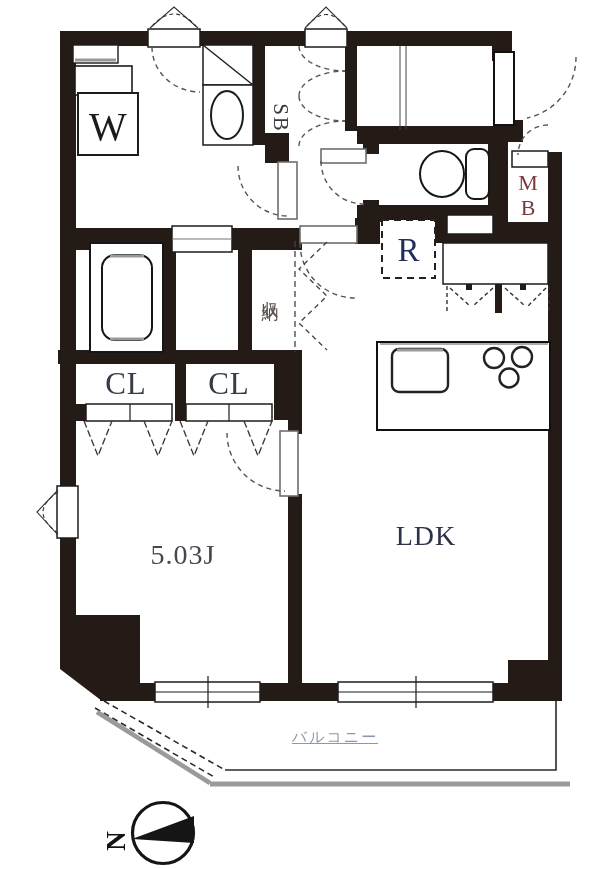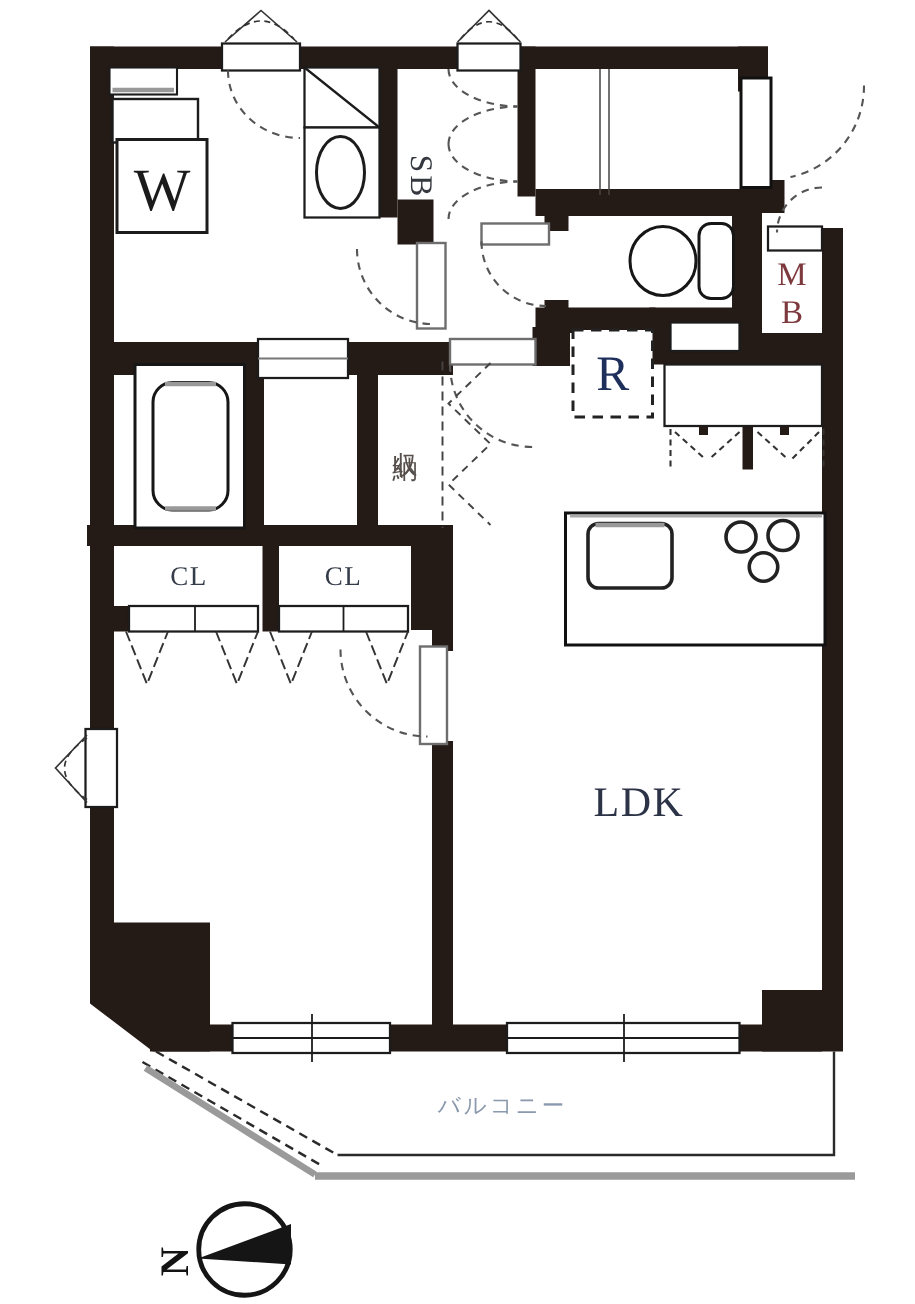--- a/index.html
+++ b/index.html
@@ -6,25 +6,25 @@
   #stage{position:relative;width:610px;height:869px;background:#ffffff;overflow:hidden;
          font-family:"Liberation Serif","DejaVu Serif",serif;}
   #plan-svg{position:absolute;left:0;top:0;}
   .lbl{position:absolute;display:flex;align-items:center;justify-content:center;
        text-align:center;color:#2c3347;white-space:pre;}
   .lbl-w{font-size:40px;color:#1b1b1b;}
   .lbl-sb{font-size:21px;letter-spacing:2px;color:#35393f;transform:rotate(90deg);}
   .lbl-mb{font-size:22px;line-height:25px;color:#7d393d;flex-direction:column;}
   .lbl-r{font-size:33px;color:#1e2f5c;}
   .lbl-storage{font-size:17px;color:#57504c;writing-mode:vertical-rl;letter-spacing:3px;}
-  .lbl-cl{font-size:18px;color:#343b49;letter-spacing:1px;}
+  .lbl-cl{font-size:31px;color:#343b49;letter-spacing:1px;}
   .lbl-room{font-size:28px;color:#45474f;letter-spacing:1px;}
   .lbl-ldk{font-size:28px;line-height:34px;color:#2c3347;flex-direction:row;letter-spacing:1px;gap:29px;}
   .lbl-balcony{font-family:"Liberation Sans","DejaVu Sans",sans-serif;
-               font-size:15px;letter-spacing:2px;color:#8b99ae;}
+               font-size:15px;letter-spacing:2px;color:#8b99ae;text-decoration:underline;}
   .lbl-n{font-size:27px;font-weight:bold;color:#131313;transform:rotate(-90deg);}
 </style>
 </head>
 <body>
 
 <div id="stage">
 
 <svg id="plan-svg" width="610" height="869" viewBox="0 0 610 869">
 
   <g fill="#241a16" stroke="none">
@@ -202,20 +202,21 @@
 </div>
 
 <div class="lbl lbl-r" style="left:382px;top:222px;width:53px;height:56px;">R</div>
 
 <div class="lbl lbl-storage" style="left:257px;top:256px;width:26px;height:70px;">収納</div>
 
 <div class="lbl lbl-cl" style="left:90px;top:368px;width:72px;height:32px;">CL</div>
 
 <div class="lbl lbl-cl" style="left:193px;top:368px;width:72px;height:32px;">CL</div>
 
+<div class="lbl lbl-room" style="left:103px;top:538px;width:160px;height:34px;">5.03J</div>
 
 <div class="lbl lbl-ldk" style="left:346px;top:502px;width:160px;height:68px;">
   <span>LDK</span>
 </div>
 
 <div class="lbl lbl-balcony" style="left:260px;top:726px;width:150px;height:22px;">バルコニー</div>
 
 <div class="lbl lbl-n" style="left:101px;top:822px;width:30px;height:38px;">N</div>
 
 </div>

